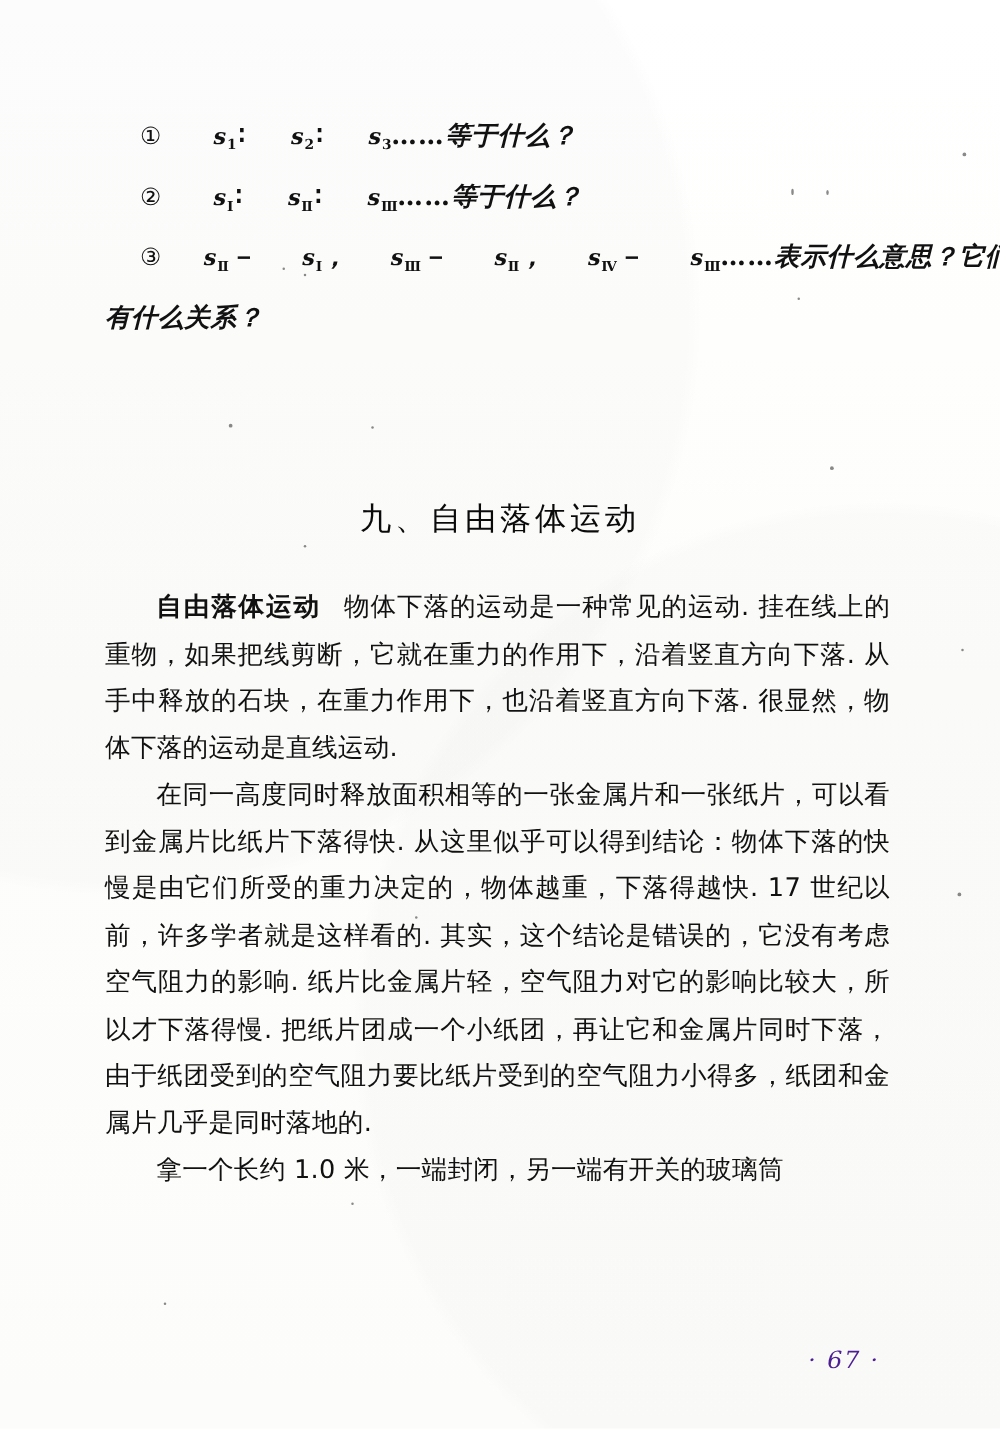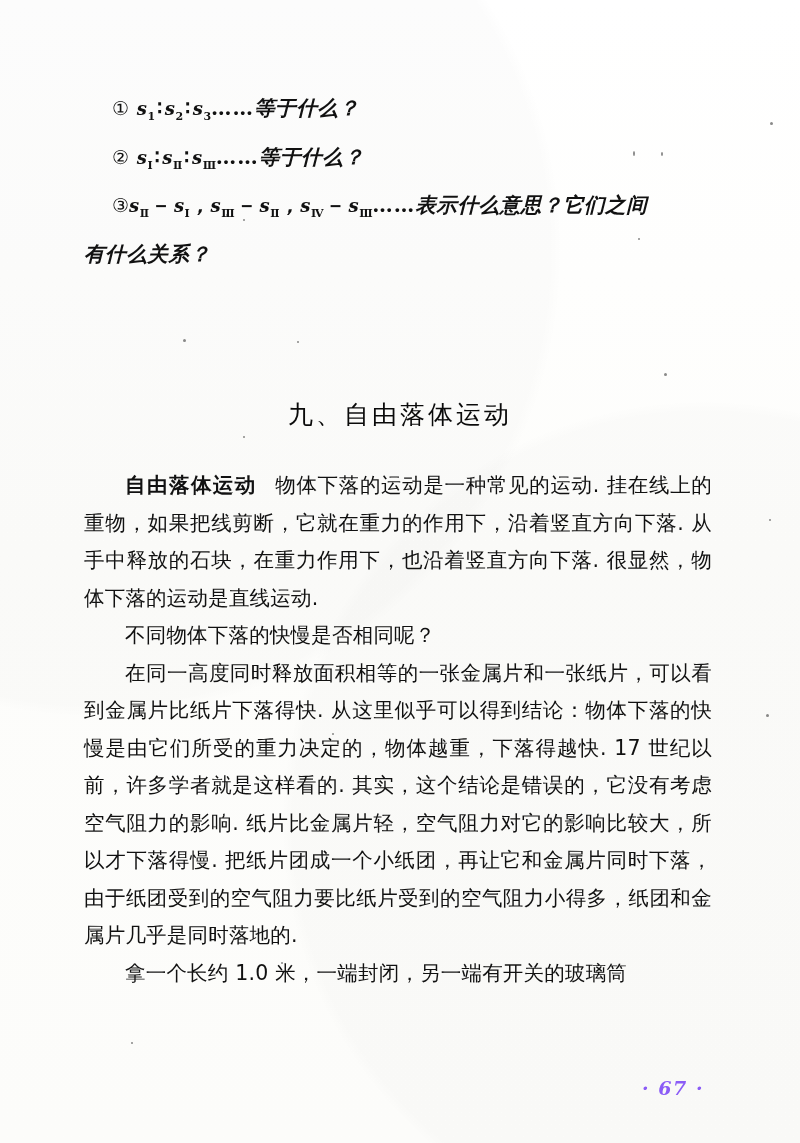--- a/index.html
+++ b/index.html
@@ -60,20 +60,21 @@
     font-style: normal;
     font-weight: 500;
     font-size: 19px;
     letter-spacing: 0;
   }
   .var {
     font-family: "DejaVu Serif", serif;
     font-style: italic;
     font-weight: 700;
     font-size: 18px;
+    margin-left: 34px;
   }
   .var sub {
     font-size: 11px;
     font-style: normal;
     font-weight: 700;
     letter-spacing: -0.3px;
   }
   .ratio {
     font-style: normal;
     font-weight: 700;
@@ -129,24 +130,24 @@
     width: 18px;
   }
 
   
   .folio {
     position: absolute;
     right: 96px;
     top: 1077px;
     font-family: "DejaVu Serif", serif;
     font-style: italic;
-    font-weight: 700;
+    font-weight: 400;
     font-size: 19px;
     letter-spacing: 1.5px;
-    color: #8b5cf6;
+    color: #4c1d95;
   }
 
   
   .speck {
     position: absolute;
     background: #2a2a2a;
     border-radius: 50%;
     opacity: 0.55;
     z-index: 3;
   }
@@ -174,21 +175,20 @@
       </div>
       <div class="q-line">有什么关系？</div>
 
     </div>
 
     <div class="section-heading">九、自由落体运动</div>
 
     <div class="body-text">
       <p class="para"><span class="term">自由落体运动</span><span class="gap"></span><span>物体下落的运动是一种常见的运动. 挂在线上的重物，如果把线剪断，它就在重力的作用下，沿着竖直方向下落. 从手中释放的石块，在重力作用下，也沿着竖直方向下落. 很显然，物体下落的运动是直线运动.</span></p>
 
-      <p class="para"><span>不同物体下落的快慢是否相同呢？</span></p>
 
       <p class="para"><span>在同一高度同时释放面积相等的一张金属片和一张纸片，可以看到金属片比纸片下落得快. 从这里似乎可以得到结论：物体下落的快慢是由它们所受的重力决定的，物体越重，下落得越快. 17 世纪以前，许多学者就是这样看的. 其实，这个结论是错误的，它没有考虑空气阻力的影响. 纸片比金属片轻，空气阻力对它的影响比较大，所以才下落得慢. 把纸片团成一个小纸团，再让它和金属片同时下落，由于纸团受到的空气阻力要比纸片受到的空气阻力小得多，纸团和金属片几乎是同时落地的.</span></p>
 
       <p class="para"><span>拿一个长约 1.0 米，一端封闭，另一端有开关的玻璃筒</span></p>
     </div>
 
     <div class="folio">· 67 ·</div>
   </div>
 
   <span class="speck" style="left:770px;top:122px;width:3px;height:3px;"></span>

